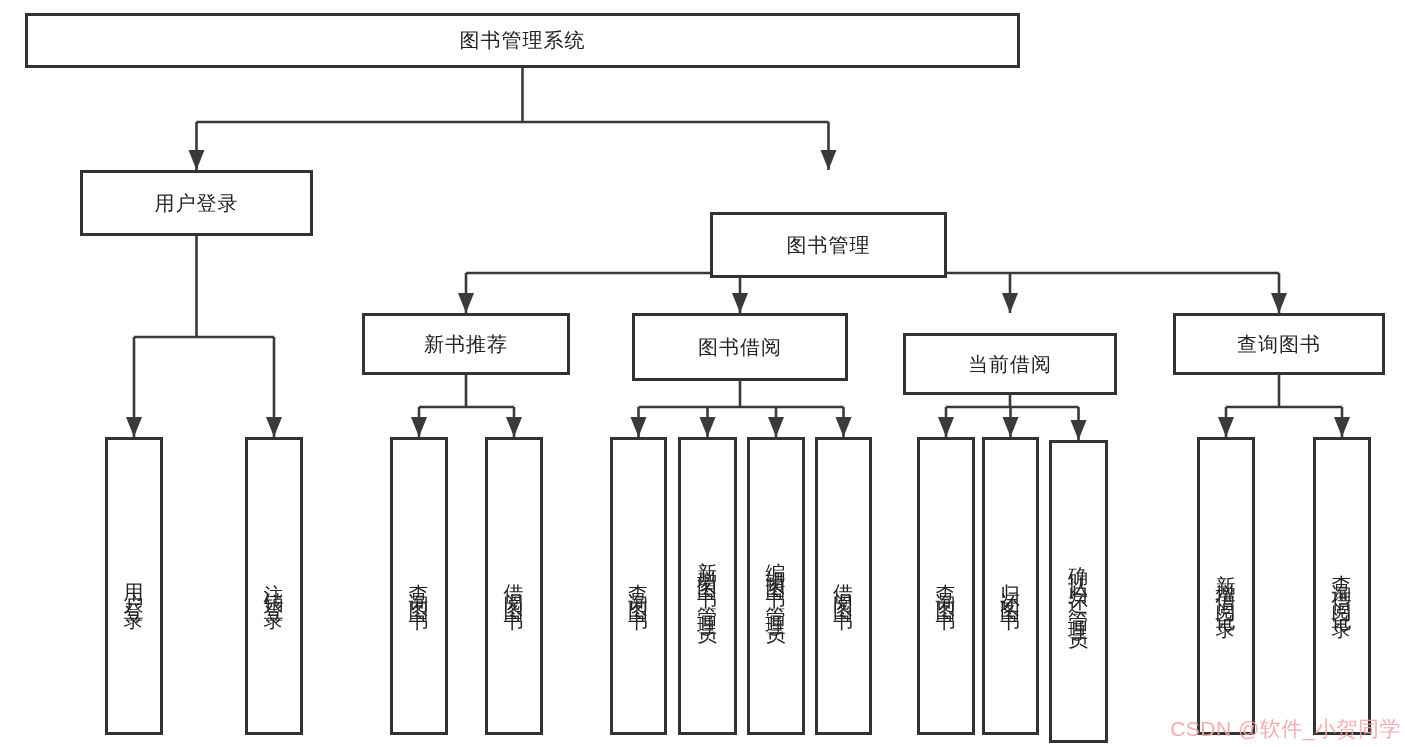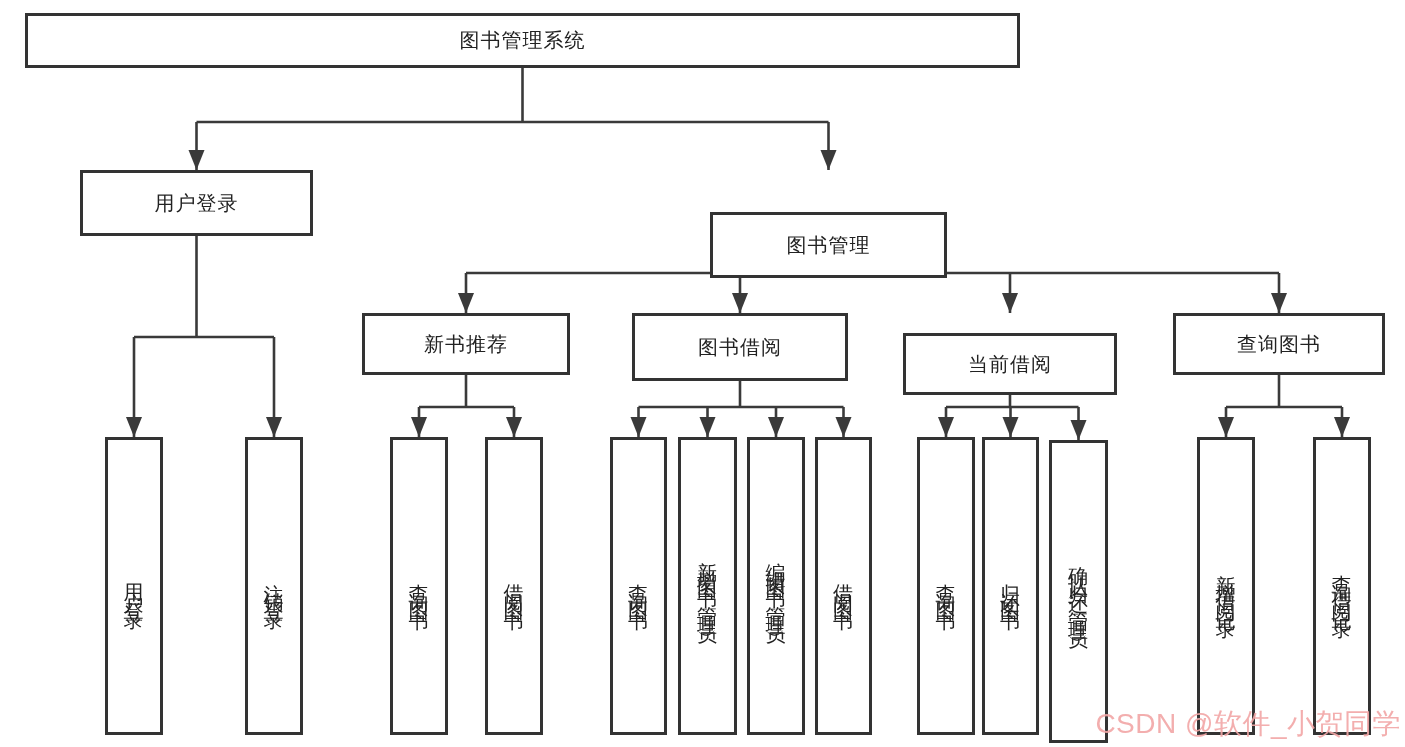--- a/index.html
+++ b/index.html
@@ -55,21 +55,21 @@
     line-height: 1;
     font-size: 20px;
     white-space: nowrap;
   }
 
   .watermark {
     position: absolute;
     right: 4px;
     bottom: 4px;
     z-index: 3;
-    font-size: 28px;
+    font-size: 21px;
     color: var(--watermark);
     letter-spacing: 0.5px;
     opacity: 0.9;
     pointer-events: none;
   }
 </style>
 </head>
 <body>
 
 <div class="canvas">

